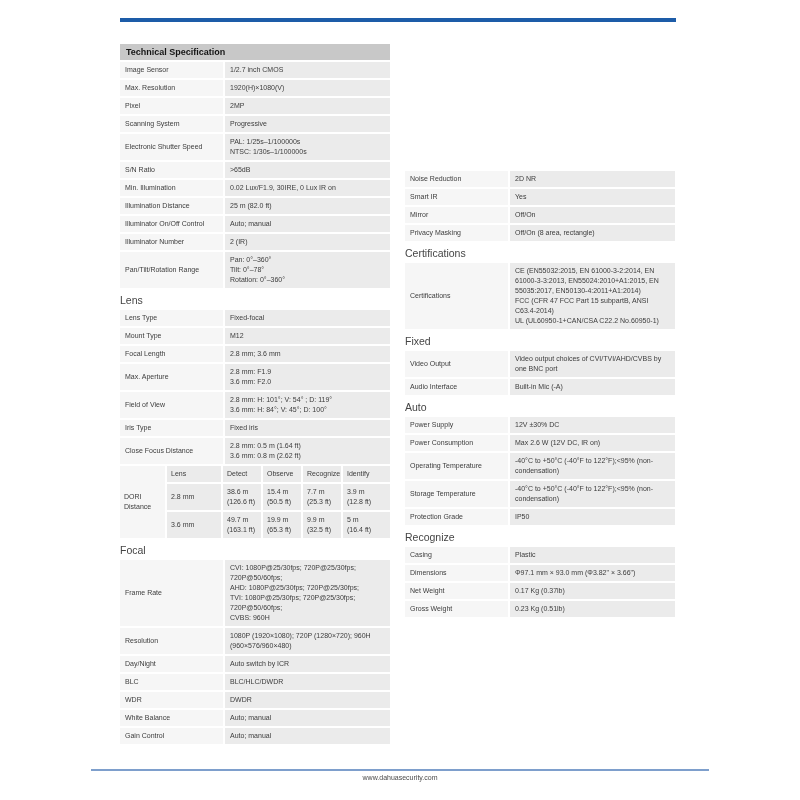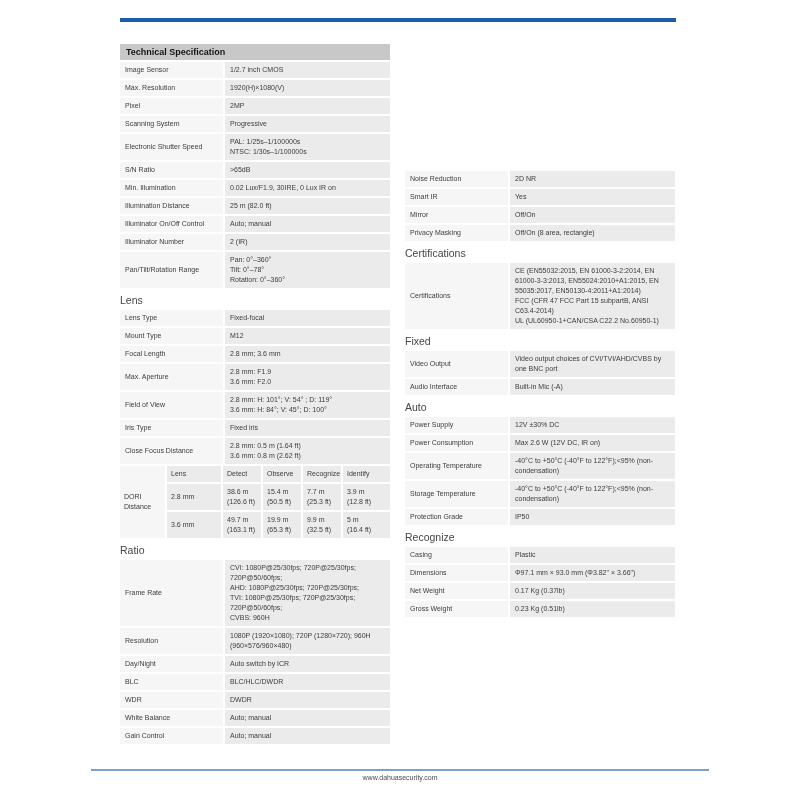--- a/index.html
+++ b/index.html
@@ -166,21 +166,21 @@
             <div class="cell value">3.6 mm</div>
             <div class="cell value">49.7 m
 (163.1 ft)</div>
             <div class="cell value">19.9 m
 (65.3 ft)</div>
             <div class="cell value">9.9 m
 (32.5 ft)</div>
             <div class="cell value">5 m
 (16.4 ft)</div>
           </div>
-          <div class="sec-title">Ratio</div>
+          <div class="sec-title">Focal</div>
           <div class="spec-row">
             <div class="cell label">Frame Rate</div>
             <div class="cell value">CVI: 1080P@25/30fps; 720P@25/30fps;
 720P@50/60fps;
 AHD: 1080P@25/30fps; 720P@25/30fps;
 TVI: 1080P@25/30fps; 720P@25/30fps;
 720P@50/60fps;
 CVBS: 960H</div>
           </div>
           <div class="spec-row">

